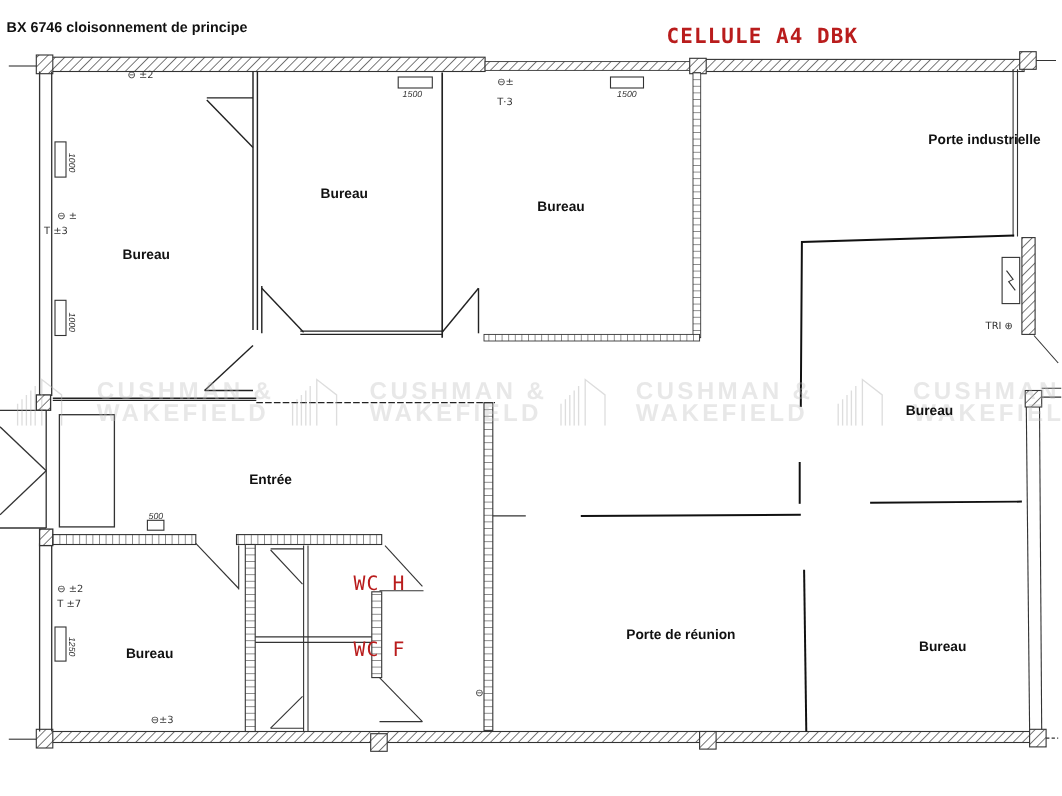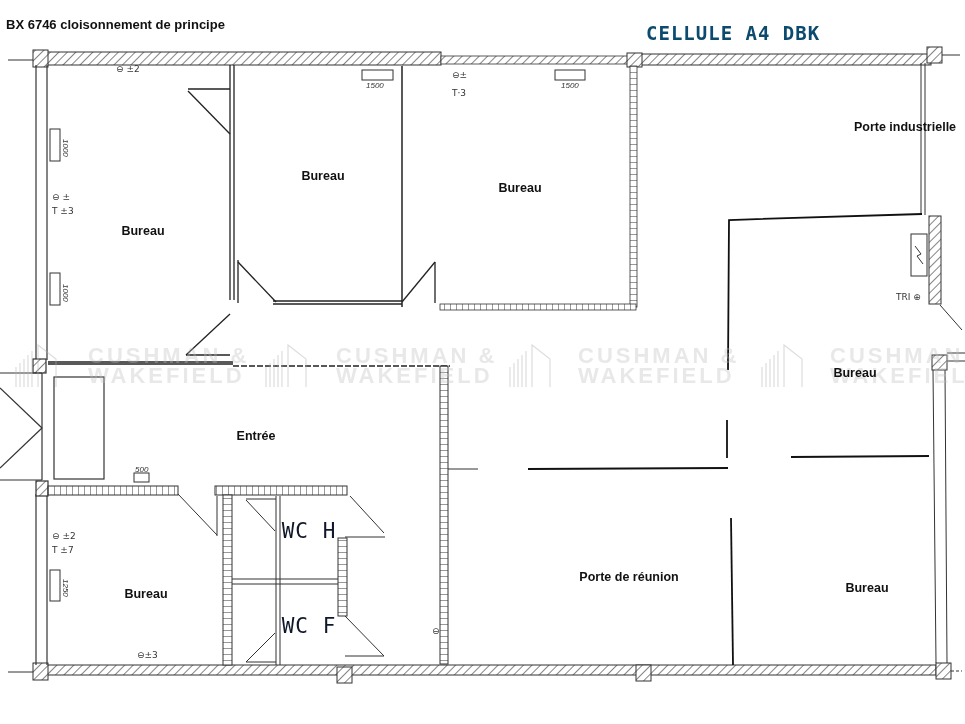--- a/index.html
+++ b/index.html
@@ -1,21 +1,21 @@
 <!DOCTYPE html>
 <html><head>
 <meta charset="utf-8">
 <style>
   html, body { margin:0; padding:0; background:#ffffff; }
   body { width:965px; height:724px; position:relative; overflow:hidden; font-family:"Liberation Sans", sans-serif; }
   .plan { position:absolute; left:0; top:0; width:965px; height:724px; }
   .doc-title { position:absolute; left:6px; top:17px; font-family:"Liberation Sans", sans-serif; font-weight:bold; font-size:13px; color:#111; white-space:nowrap; }
-  .cell-title { position:absolute; left:606px; top:22px; font-family:"DejaVu Sans Mono", monospace; font-weight:bold; font-size:19px; color:#0c4a6e; letter-spacing:1px; white-space:nowrap;margin-left:40px; }
-  .room { position:absolute; font-family:"Liberation Sans", sans-serif; font-weight:bold; font-size:12.5px; color:#111; white-space:nowrap; transform:translate(-50%,-50%);margin-left:10px; }
-  .wc { position:absolute; font-family:"DejaVu Sans Mono", monospace; font-size:21px; color:#0f172a; white-space:nowrap; transform:translate(-50%,-50%); letter-spacing:1px; }
+  .cell-title { position:absolute; left:606px; top:22px; font-family:"DejaVu Sans Mono", monospace; font-weight:bold; font-size:19px; color:#b91c1c; letter-spacing:1px; white-space:nowrap; }
+  .room { position:absolute; font-family:"Liberation Sans", sans-serif; font-weight:bold; font-size:12.5px; color:#111; white-space:nowrap; transform:translate(-50%,-50%); }
+  .wc { position:absolute; font-family:"DejaVu Sans Mono", monospace; font-size:18px; color:#b91c1c; white-space:nowrap; transform:translate(-50%,-50%); letter-spacing:1px;margin-left:36px; }
   .dim { position:absolute; font-family:"Liberation Sans", sans-serif; font-style:italic; font-size:8px; color:#333; white-space:nowrap; }
   .dim.rot { transform:rotate(90deg); transform-origin:left top; }
   .sym { position:absolute; font-family:"DejaVu Sans", sans-serif; font-size:9px; color:#333; white-space:nowrap; }
   .wm { position:absolute; font-family:"Liberation Sans", sans-serif; font-size:22px; line-height:20px; color:rgba(190,190,190,0.35); letter-spacing:3px; white-space:nowrap; pointer-events:none;font-weight:bold; }
   .wm-logo { position:absolute; pointer-events:none; }
 </style>
 </head>
 <body>
 
 <svg class="plan" viewBox="0 0 965 724" xmlns="http://www.w3.org/2000/svg">
@@ -219,31 +219,31 @@
 <div class="room" style="left:313px;top:176px">Bureau</div>
 <div class="room" style="left:510px;top:188px">Bureau</div>
 <div class="room" style="left:895px;top:127px">Porte industrielle</div>
 <div class="room" style="left:845px;top:373px">Bureau</div>
 <div class="room" style="left:246px;top:436px">Entrée</div>
 <div class="room" style="left:136px;top:594px">Bureau</div>
 <div class="room" style="left:619px;top:577px">Porte de réunion</div>
 <div class="room" style="left:857px;top:588px">Bureau</div>
 
 <div class="wc" style="left:309px;top:531px">WC H</div>
-<div class="wc" style="left:309px;top:626px">WC F</div>
+<div class="wc" style="left:309px;top:591px">WC F</div>
 
 <div class="dim rot" style="left:70px;top:139px">1000</div>
 <div class="dim rot" style="left:70px;top:284px">1000</div>
 <div class="dim" style="left:366px;top:81px">1500</div>
 <div class="dim" style="left:561px;top:81px">1500</div>
 <div class="dim" style="left:135px;top:465px">500</div>
 <div class="dim rot" style="left:70px;top:579px">1250</div>
 
 <div class="sym" style="left:116px;top:64px">⊖ ±2</div>
 <div class="sym" style="left:52px;top:192px">⊖ ±</div>
-<div class="sym" style="left:52px;top:206px">T ±3</div>
+<div class="sym" style="left:40px;top:206px">T ±3</div>
 <div class="sym" style="left:452px;top:70px">⊖±</div>
 <div class="sym" style="left:452px;top:88px">T·3</div>
 <div class="sym" style="left:52px;top:531px">⊖ ±2</div>
 <div class="sym" style="left:52px;top:545px">T ±7</div>
 <div class="sym" style="left:137px;top:650px">⊖±3</div>
 <div class="sym" style="left:432px;top:626px">⊖</div>
 <div class="sym" style="left:896px;top:292px">TRI ⊕</div>
 
 </body></html>

